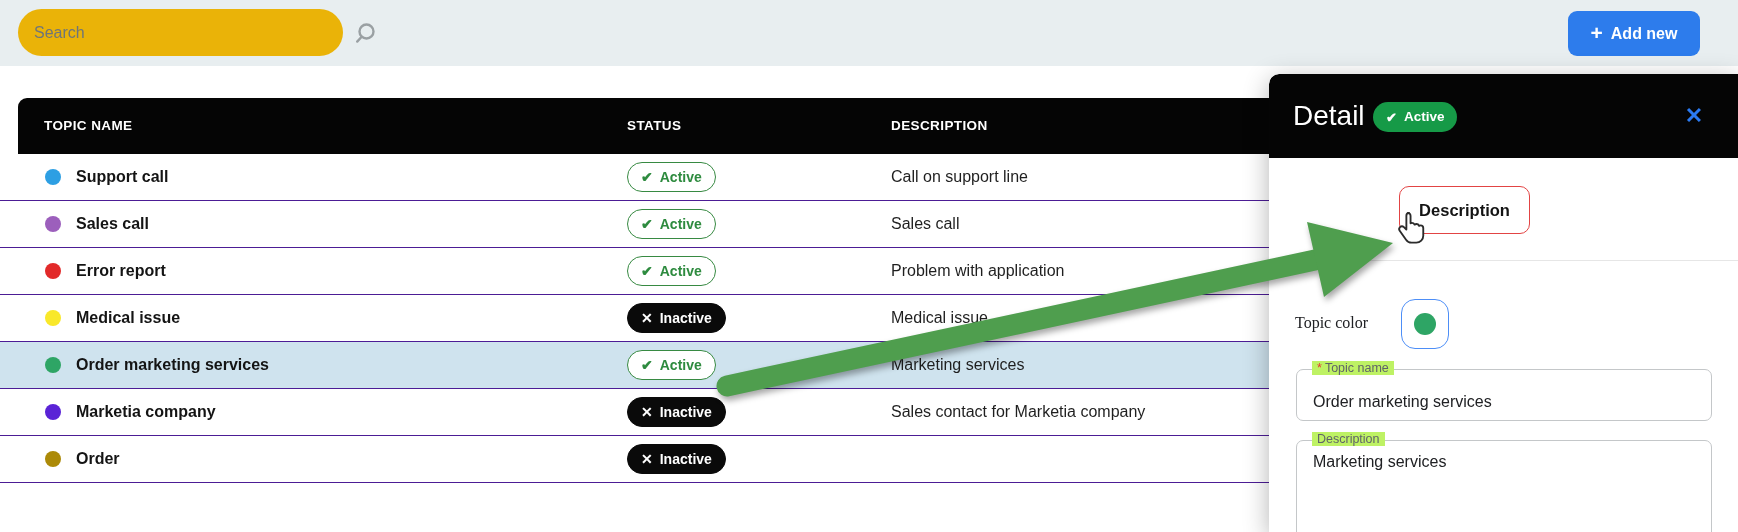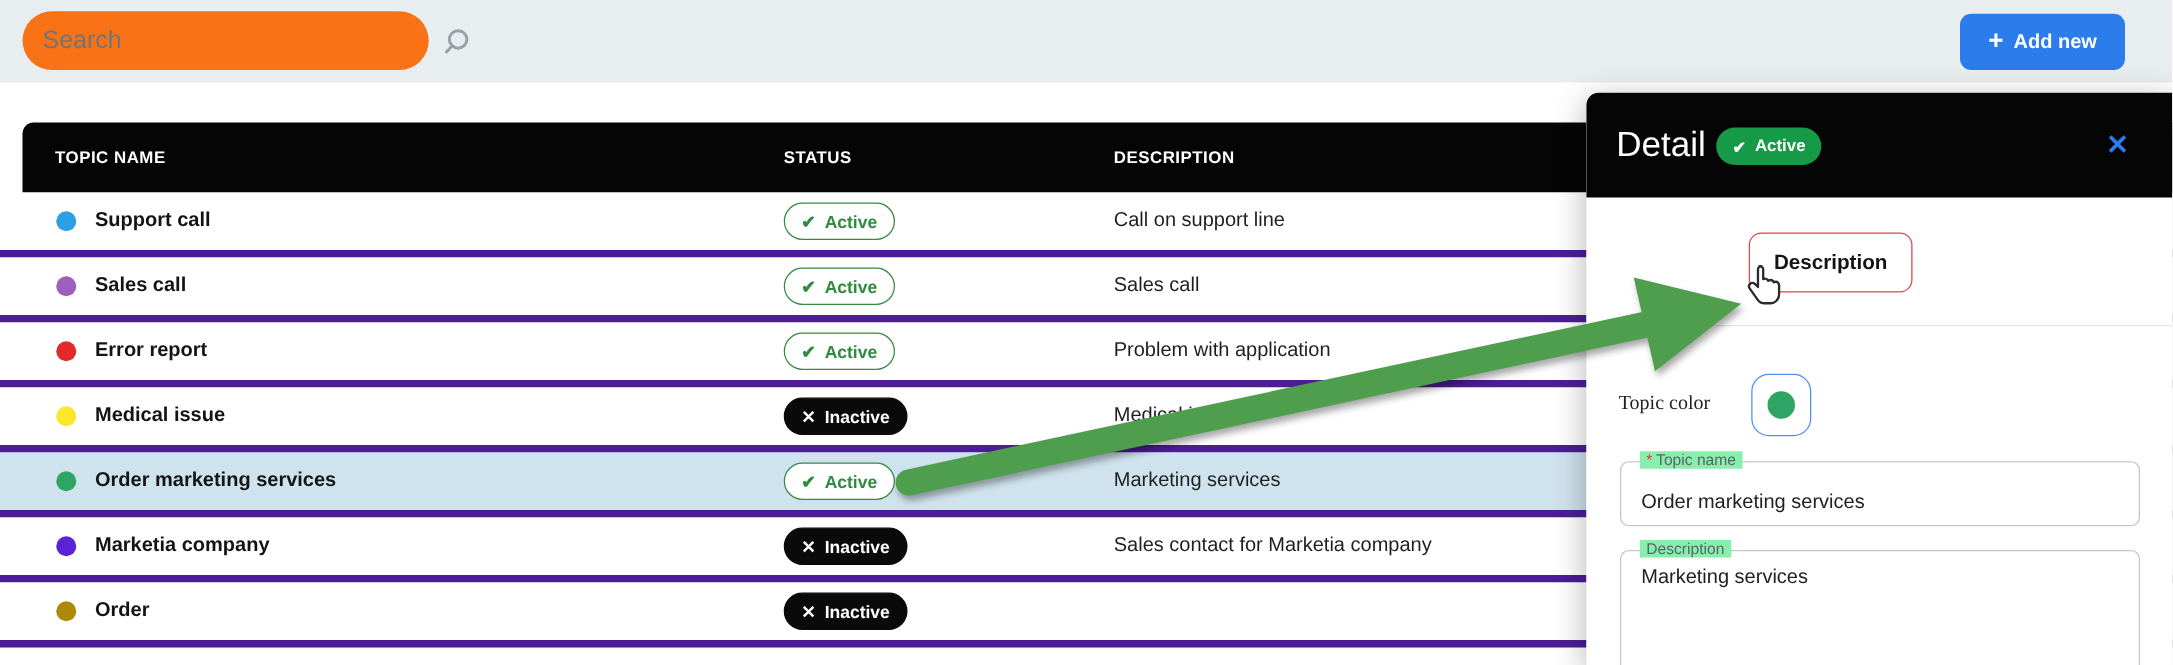--- a/index.html
+++ b/index.html
@@ -5,22 +5,22 @@
   html,body { margin:0; padding:0; background:#fff; }
   #screen {
     position:relative; width:1738px; height:532px; overflow:hidden;
     font-family:"Liberation Sans", sans-serif; background:#ffffff;
   }
 
   
   .topbar { position:absolute; left:0; top:0; width:1738px; height:66px; background:#e8eef0; }
   .search-input {
     position:absolute; left:18px; top:9px; width:325px; height:47px; box-sizing:border-box;
-    padding:0 46px 0 16px; border:none; border-radius:24px; background:#f97316;
-    font-family:"Liberation Sans", sans-serif; font-size:20px; color:#3c4043; outline:none;
+    padding:0 46px 0 16px; border:none; border-radius:24px; background:#eab308;
+    font-family:"Liberation Sans", sans-serif; font-size:16px; color:#3c4043; outline:none;
   }
   .search-input::placeholder { color:#6f7579; }
   .search-icon { position:absolute; left:352px; top:21px; width:26px; height:26px; }
 
   .add-new-btn {
     position:absolute; left:1568px; top:11px; width:132px; height:45px;
     background:#2d7cec; border:none; border-radius:9px; color:#fff; cursor:pointer;
     font-family:"Liberation Sans", sans-serif; font-weight:bold; font-size:16px;
     display:flex; align-items:center; justify-content:center; gap:8px;
   }
@@ -33,21 +33,21 @@
   }
   .col-label {
     position:absolute; top:0; height:56px; line-height:56px;
     color:#fff; font-size:13.5px; font-weight:bold; letter-spacing:0.4px;
   }
   .col-topic { left:26px; }
   .col-status { left:609px; }
   .col-desc  { left:873px; }
 
   .table-body { position:absolute; left:0; top:154px; right:0; z-index:1; }
-  .row { position:relative; height:46px; background:#fff; border-bottom:6px solid #4c1d95; cursor:pointer; }
+  .row { position:relative; height:46px; background:#fff; border-bottom:1px solid #4c1d95; cursor:pointer; }
   .row.highlighted { background:#cfe3ee; }
   .dot { position:absolute; left:45px; top:50%; width:16px; height:16px; border-radius:50%; transform:translateY(-50%); }
   .topic-name {
     position:absolute; left:76px; top:50%; transform:translateY(-50%);
     font-size:16px; font-weight:bold; color:#141414; white-space:nowrap;
   }
   .badge {
     position:absolute; left:627px; top:50%; transform:translateY(-50%);
     height:30px; border-radius:16px; display:inline-flex; align-items:center;
     padding:0 13px; gap:7px; box-sizing:border-box; white-space:nowrap;
@@ -109,21 +109,21 @@
   }
   .topic-color-swatch-dot { width:22px; height:22px; border-radius:50%; }
 
   .field {
     position:absolute; left:27px; width:416px;
     border:1px solid #c4c7c9; border-radius:7px; background:#fff; box-sizing:border-box;
   }
   .field-topic-name { top:295px; height:52px; }
   .field-description { top:366px; height:170px; }
   .field-legend {
-    position:absolute; left:15px; top:-9px; background:#86efac; padding:0 5px;
+    position:absolute; left:15px; top:-9px; background:#bef264; padding:0 5px;
     font-size:12.5px; color:#5f6368; white-space:nowrap;
   }
   .field-legend .req { color:#e53935; margin-right:3px; }
   .field-input {
     position:absolute; left:0; top:0; width:100%; height:100%; box-sizing:border-box;
     border:none; background:transparent; outline:none; resize:none;
     font-family:"Liberation Sans", sans-serif; font-size:16px; color:#202124;
   }
   .field-topic-name .field-input { padding:14px 14px 0 16px; }
   .field-description .field-input { padding:12px 14px 0 16px; }

